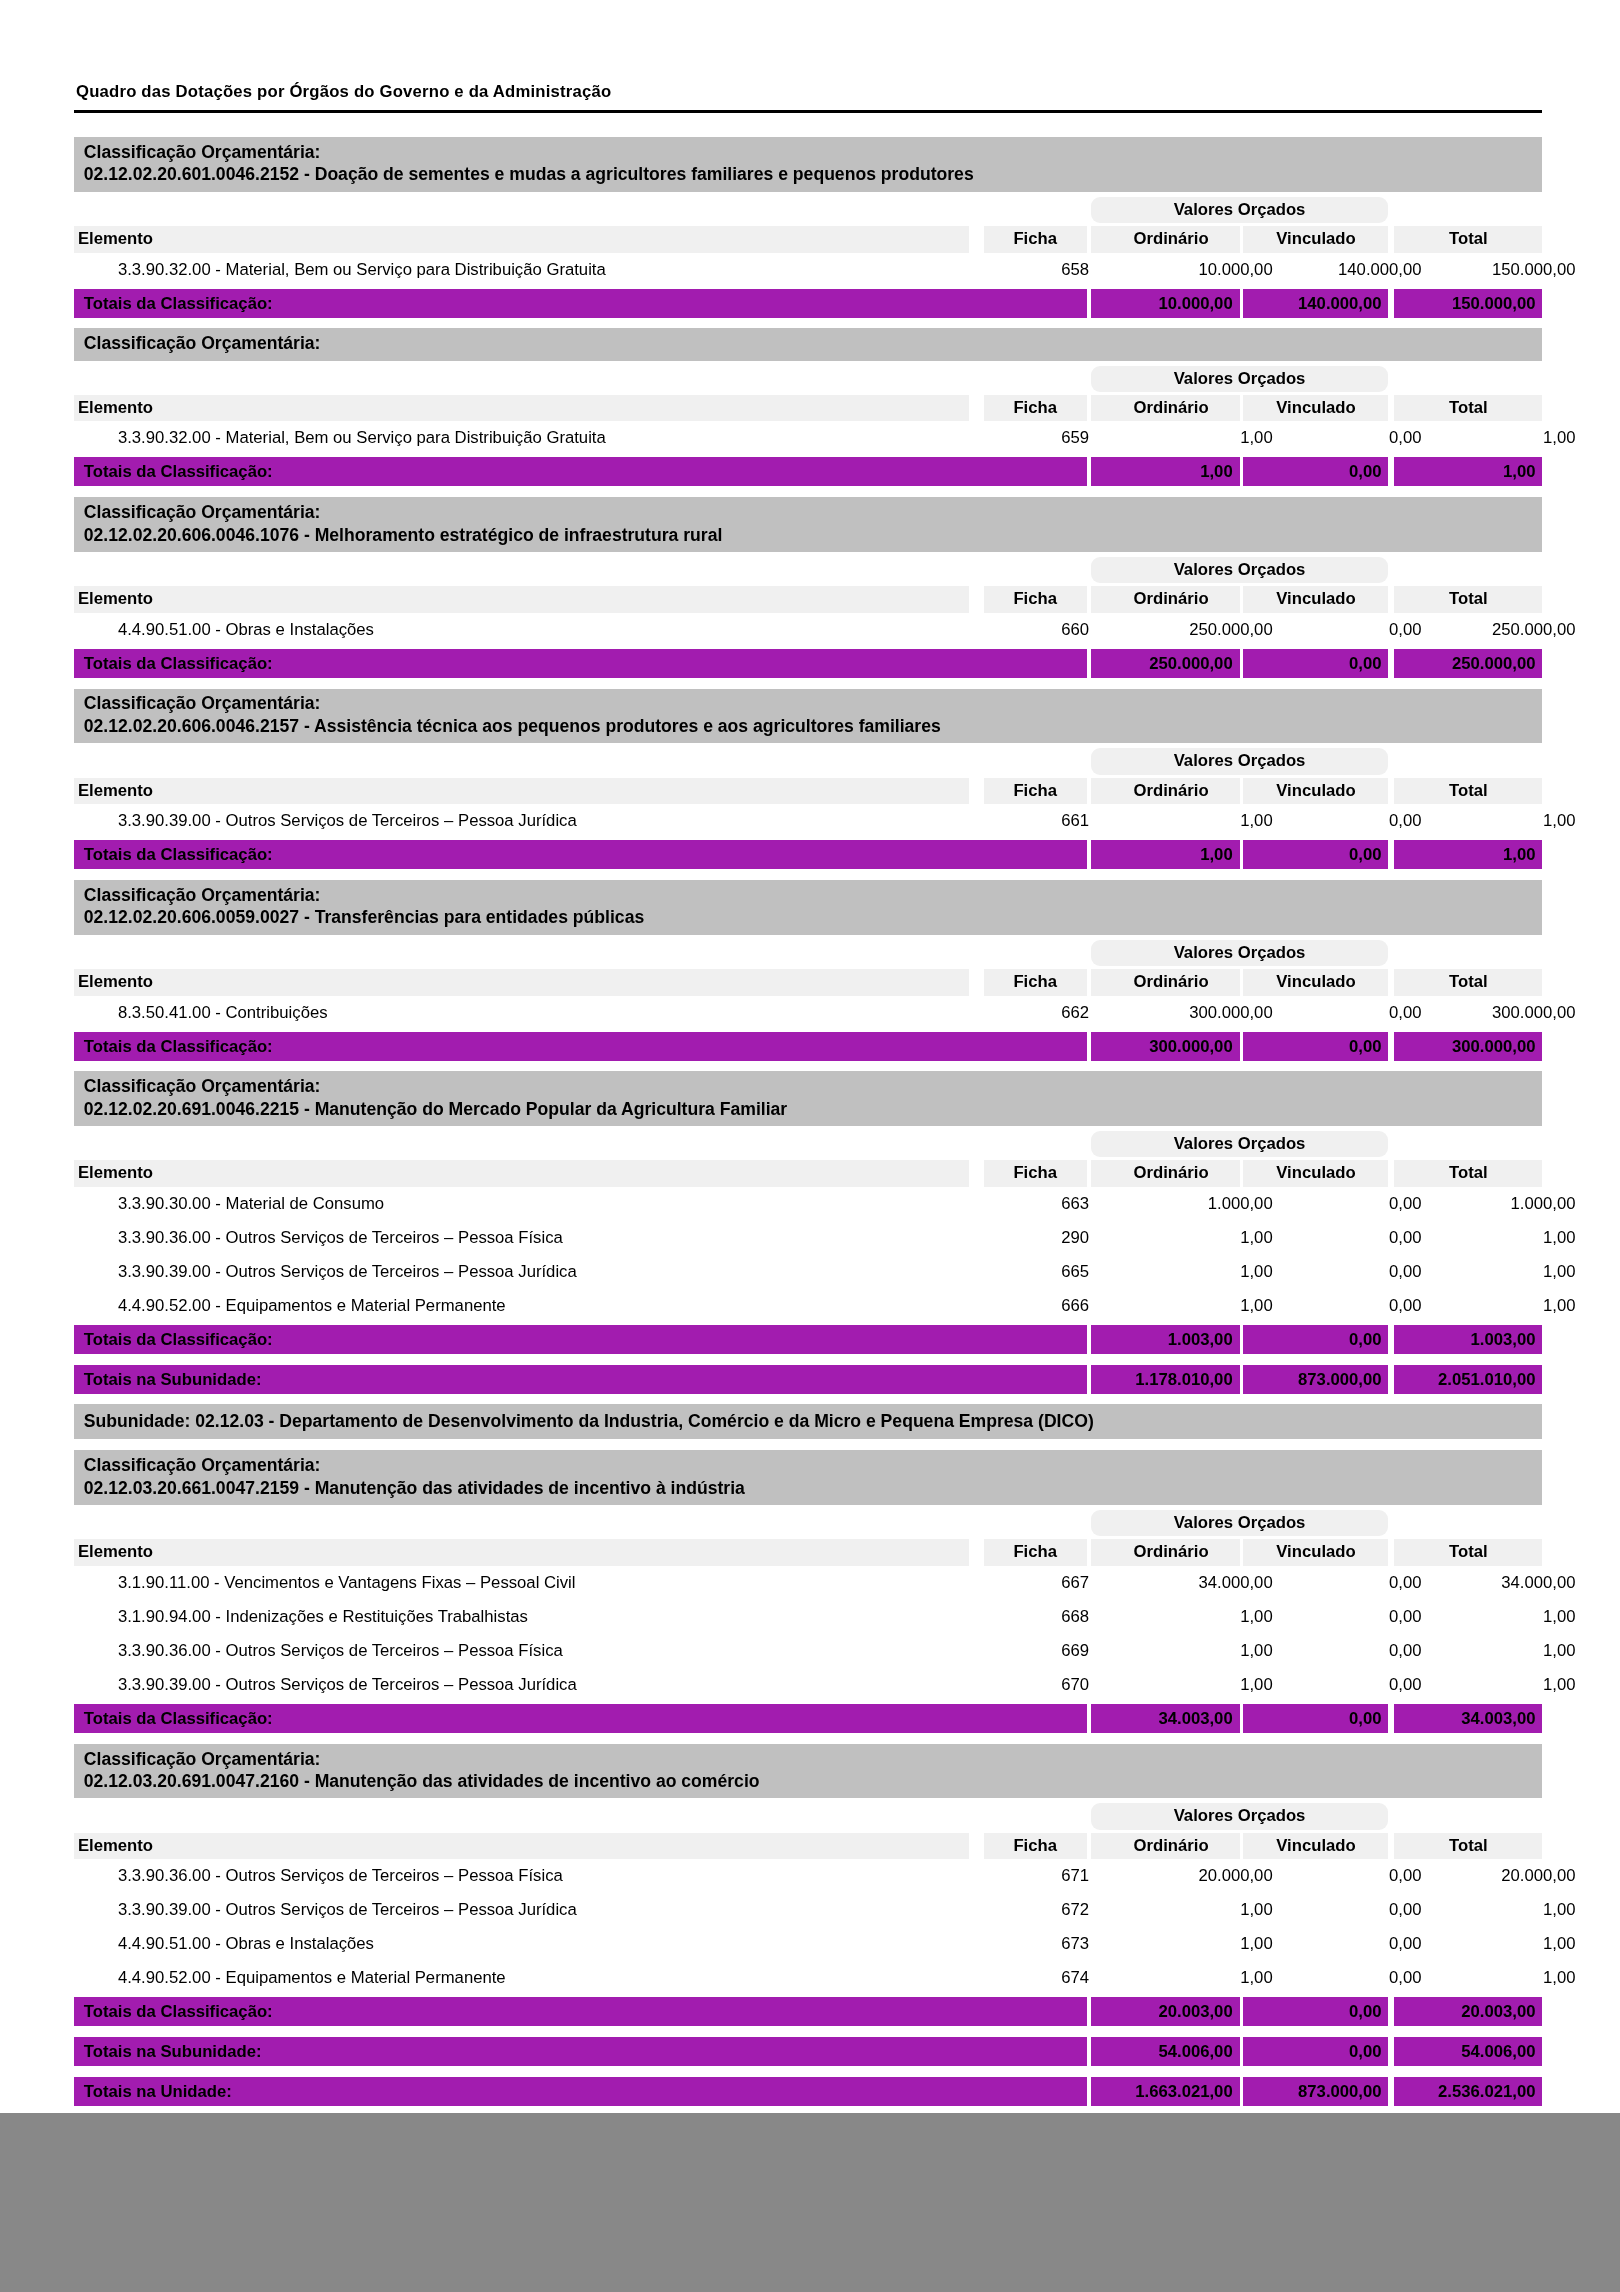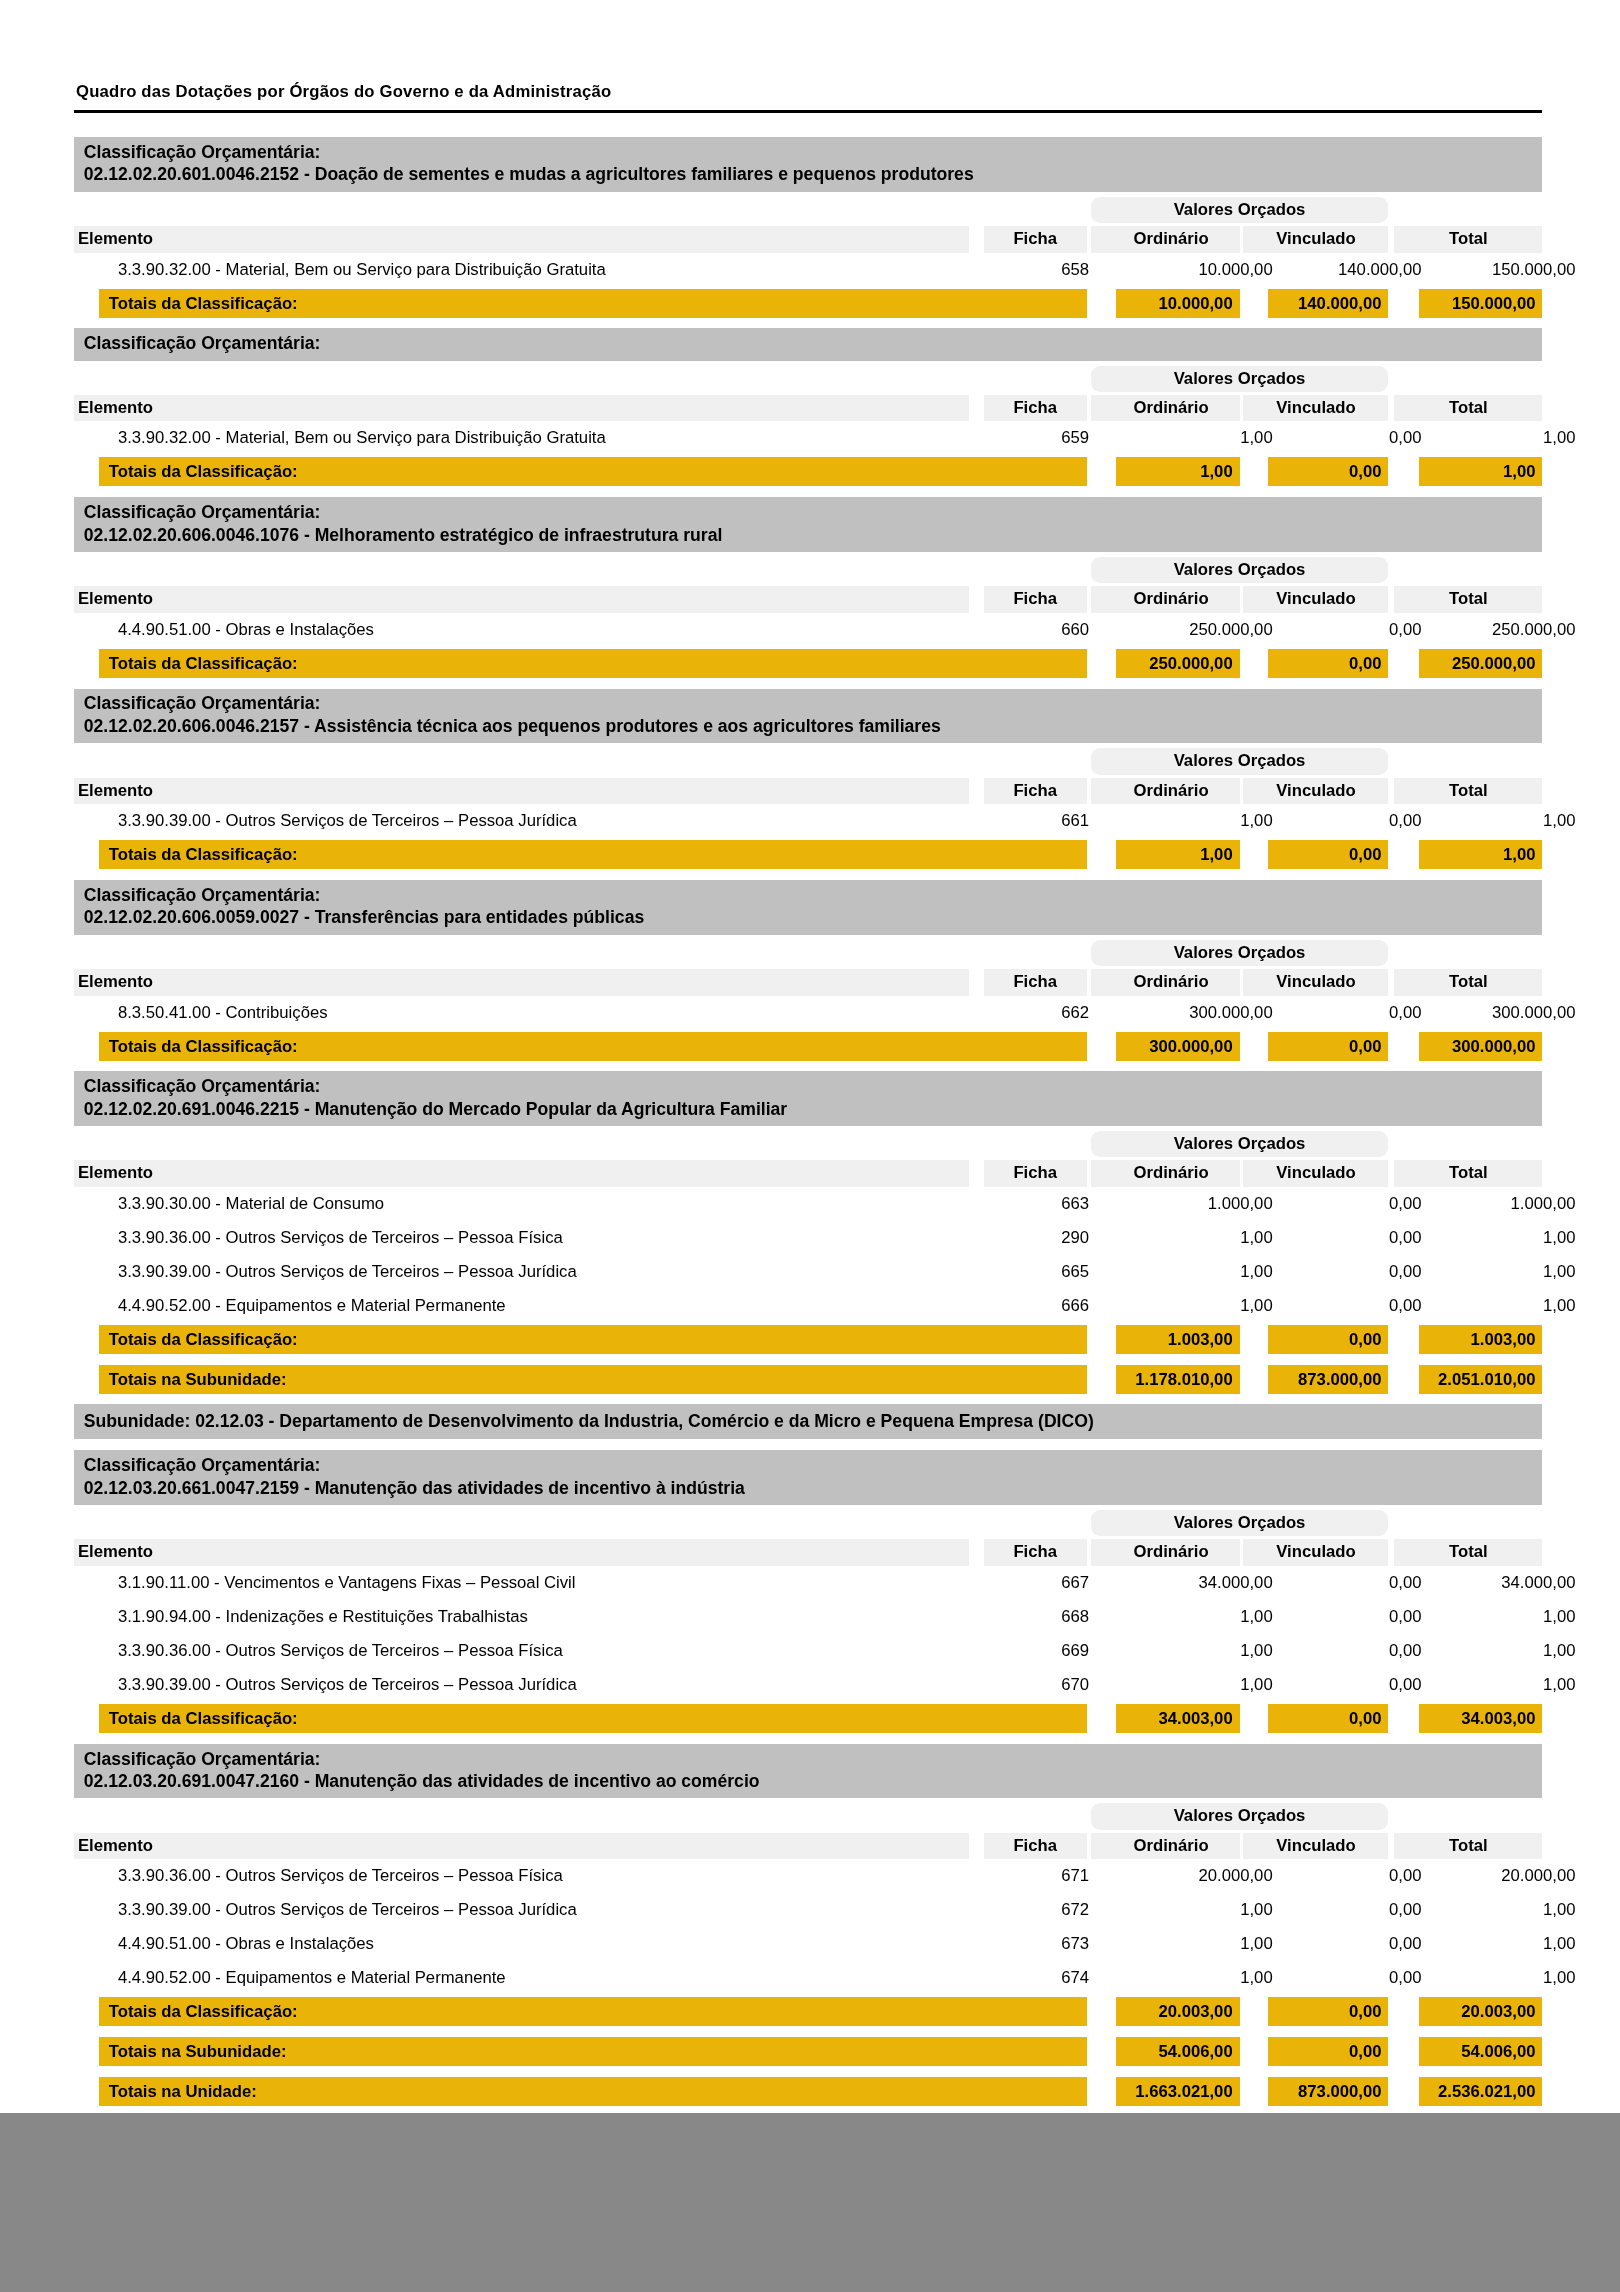--- a/index.html
+++ b/index.html
@@ -52,21 +52,21 @@
   .hc-ord   { grid-column:5; text-align:center;padding-left:12px; }
   .hc-vin   { grid-column:7; text-align:center; }
   .hc-tot   { grid-column:9; text-align:center; }
   .data-row { height:34px; font-size:16.7px; line-height:34px;margin-left:40px; }
   .dc-elem  { grid-column:1; padding-left:3.9px; white-space:nowrap; overflow:hidden; }
   .dc-ficha { grid-column:3; text-align:center; }
   .dc-ord   { grid-column:5; text-align:right; padding-right:6.9px; }
   .dc-vin   { grid-column:7; text-align:right; padding-right:6.9px; }
   .dc-tot   { grid-column:9; text-align:right; padding-right:6.9px; }
   .totals-row { height:29px; font-weight:bold; font-size:16.7px; line-height:29px; margin-top:2px; }
-  .totals-row .tc { background:#eab308;margin-left:25px; }
+  .totals-row .tc { background:#a21caf; }
   .tc-label { grid-column:1 / 4; padding-left:9.8px; }
   .tc-ord   { grid-column:5; text-align:right; padding-right:6.9px; }
   .tc-vin   { grid-column:7; text-align:right; padding-right:6.9px; }
   .tc-tot   { grid-column:9; text-align:right; padding-right:6.9px; }
   .block { margin-bottom:10.8px; }
   .footer-rule {
     position:absolute; left:74px; top:2172px;
     width:1468px; height:2.9px; background:#000;
   }
   .footer-row {

